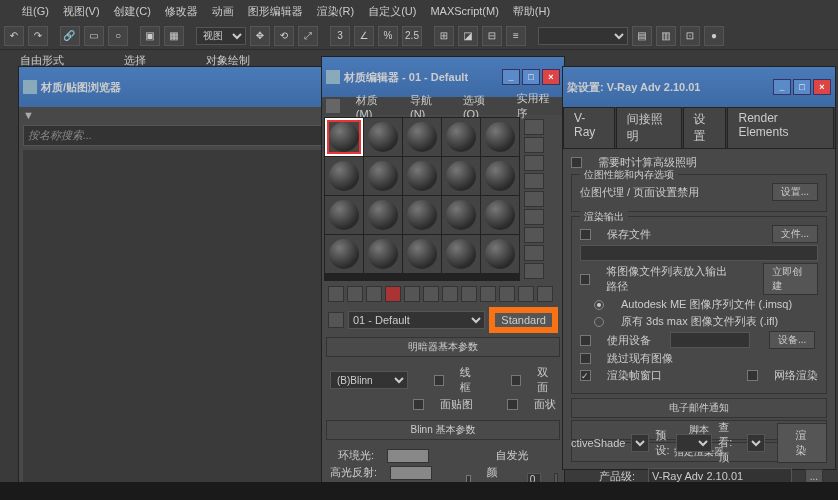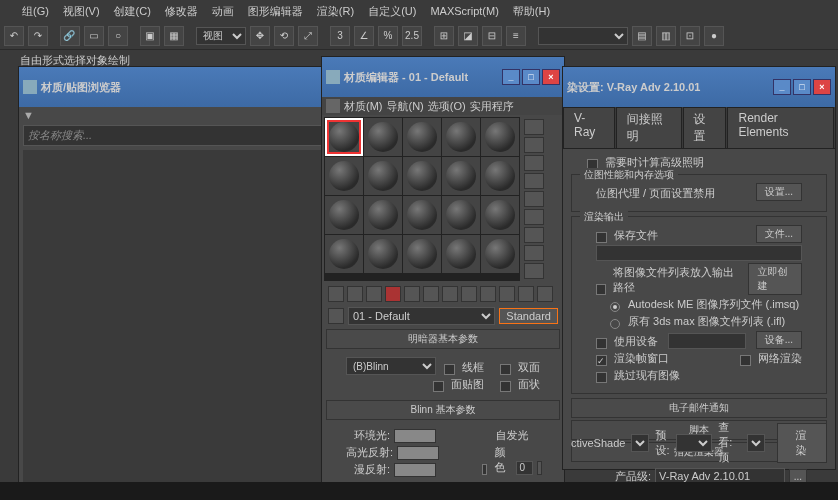--- a/index.html
+++ b/index.html
@@ -3,49 +3,49 @@
 <meta charset="utf-8">
 <style>
 *{box-sizing:border-box;margin:0;padding:0;font-family:"Microsoft YaHei",SimSun,sans-serif;font-size:11px;color:#ccc;user-select:none}
 body{background:#3a3a3a;width:838px;height:500px;overflow:hidden;position:relative}
 .menubar{background:#3a3a3a;height:22px;display:flex;align-items:center;padding:0 16px;gap:2px}
 .menubar span{padding:2px 6px;cursor:default}
 .toolbar{background:#3a3a3a;height:28px;display:flex;align-items:center;padding:0 4px;gap:4px;border-bottom:1px solid #2a2a2a}
 .tbtn{width:20px;height:20px;background:#444;border:1px solid #555;display:flex;align-items:center;justify-content:center;font-size:10px}
 .tsep{width:4px}
 .select-tiny{background:#333;border:1px solid #555;color:#ccc;height:18px;font-size:10px;padding:0 2px}
-.subbar{background:#3a3a3a;height:20px;display:flex;align-items:center;padding:0 20px;font-size:11px}
+.subbar{background:#3a3a3a;height:20px;display:flex;align-items:center;padding:0 20px;gap:60px;font-size:11px}
 .win{position:absolute;background:#484848;border:1px solid #222}
 .titlebar{height:40px;background:linear-gradient(#4a7ab8,#3d6aa5);display:flex;align-items:center;padding:0 4px;color:#fff;font-weight:bold}
 .titlebar .ticon{width:14px;height:14px;background:#8ab;margin-right:4px}
 .titlebar .spacer{flex:1}
 .winbtn{width:18px;height:16px;background:#5a8ac8;border:1px solid #336;margin-left:2px;display:flex;align-items:center;justify-content:center;color:#fff;font-size:9px}
 .winbtn.close{background:#d44}
 .w-browser{left:18px;top:66px;width:335px;height:432px}
 .w-browser .search{margin:4px;padding:2px 4px;background:#333;border:1px solid #555;color:#888;font-style:italic}
 .w-browser .body{background:#3a3a3a;height:368px;margin:0 4px}
-.btn{background:#555;border:1px solid #f97316;padding:2px 14px;color:#ccc}
+.btn{background:#555;border:6px solid #f97316;padding:2px 14px;color:#ccc}
 .w-mat{left:321px;top:56px;width:244px;height:444px}
-.w-mat .mmenu{background:#444;height:18px;display:flex;align-items:center;padding:0 4px;gap:4px;font-size:10px}
+.w-mat .mmenu{background:#444;height:18px;display:flex;align-items:center;padding:0 4px;gap:16px;font-size:10px}
 .slot-area{display:flex}
 .slots{display:grid;grid-template-columns:repeat(5,38px);grid-template-rows:repeat(4,38px);gap:1px;background:#222;padding:1px;margin:2px}
 .slot{background:#444;position:relative;overflow:hidden}
 .slot::before{content:"";position:absolute;left:4px;top:4px;width:30px;height:30px;border-radius:50%;background:radial-gradient(circle at 35% 30%,#777,#2a2a2a 70%)}
 .slot.sel{outline:2px solid #fff;outline-offset:-2px}
 .slot.sel::after{content:"";position:absolute;inset:2px;border:2px solid #e33;pointer-events:none}
 .sidetools{width:26px;display:flex;flex-direction:column;gap:2px;padding:4px 2px}
 .sidetools .st{width:20px;height:16px;background:#555;border:1px solid #333}
 .mtoolrow{display:flex;gap:3px;padding:3px 6px;align-items:center;flex-wrap:wrap}
 .mtoolrow .mt{width:16px;height:16px;background:#555;border:1px solid #333}
 .matname{display:flex;gap:4px;padding:2px 6px;align-items:center}
 .matname .pick{width:16px;height:16px;background:#555;border:1px solid #333}
 .matname select{flex:1;background:#333;border:1px solid #555;color:#ccc;height:18px}
 .rollhdr{background:#4a4a4a;text-align:center;padding:2px;border:1px solid #333;margin:2px 4px;font-size:10px}
 .rollbody{padding:4px 8px;font-size:10px}
-.row{display:flex;align-items:flex-end;gap:4px;margin:2px 16px}
+.row{display:flex;align-items:center;gap:13px;margin:2px 0}
 .row label{min-width:44px;text-align:right}
 .swatch{width:42px;height:14px;background:#888;border:1px solid #333}
 .spin{width:34px;height:14px;background:#333;border:1px solid #555;color:#ccc;font-size:10px;text-align:left;padding:0 2px;display:inline-block}
 .spinbtn{width:10px;height:14px;background:#555;border:1px solid #333;display:inline-block}
 .chk{width:11px;height:11px;background:#333;border:1px solid #777;display:inline-block;vertical-align:middle;margin-right:3px}
 .chk.on::after{content:"✓";color:#ccc;font-size:9px;position:relative;top:-2px;left:0}
 .preview-box{width:56px;height:56px;background:#111;border:1px solid #555;float:right;margin:2px}
 .w-render{left:562px;top:66px;width:274px;height:404px}
 .w-render .tabs{display:flex;background:#3a3a3a;border-bottom:1px solid #222}
 .w-render .tab{padding:3px 10px;background:#444;border:1px solid #222;border-bottom:none;margin-right:1px;font-size:12px}
@@ -316,29 +316,29 @@
           <span class="radio"></span>
           <span>原有 3ds max 图像文件列表 (.ifl)</span>
         </div>
       <div class="row">
           <span class="chk"></span>
           <span>使用设备</span>
           <div class="txtline" style="max-width:80px;margin:0 6px"></div>
           <div class="smallbtn">设备...</div>
         </div>
       <div class="row">
+          <span class="chk"></span>
+          <span>跳过现有图像</span>
+        </div>
+      <div class="row">
           <span class="chk on"></span>
           <span>渲染帧窗口</span>
           <span style="flex:1"></span>
           <span class="chk"></span>
           <span>网络渲染</span>
-        </div>
-      <div class="row">
-          <span class="chk"></span>
-          <span>跳过现有图像</span>
         </div>
     </div>
     <div class="rollhdr" style="margin:2px 0">电子邮件通知</div>
     <div class="rollhdr" style="margin:2px 0">脚本</div>
     <div class="rollhdr" style="margin:2px 0">指定渲染器</div>
     <div class="rollbody" style="padding:2px 4px">
       <div class="row">
           <label style="min-width:60px">产品级:</label>
           <div class="txtline" style="padding:1px 3px"><span>V-Ray Adv 2.10.01</span></div>
           <div class="smallbtn" style="padding:1px 4px">...</div>

